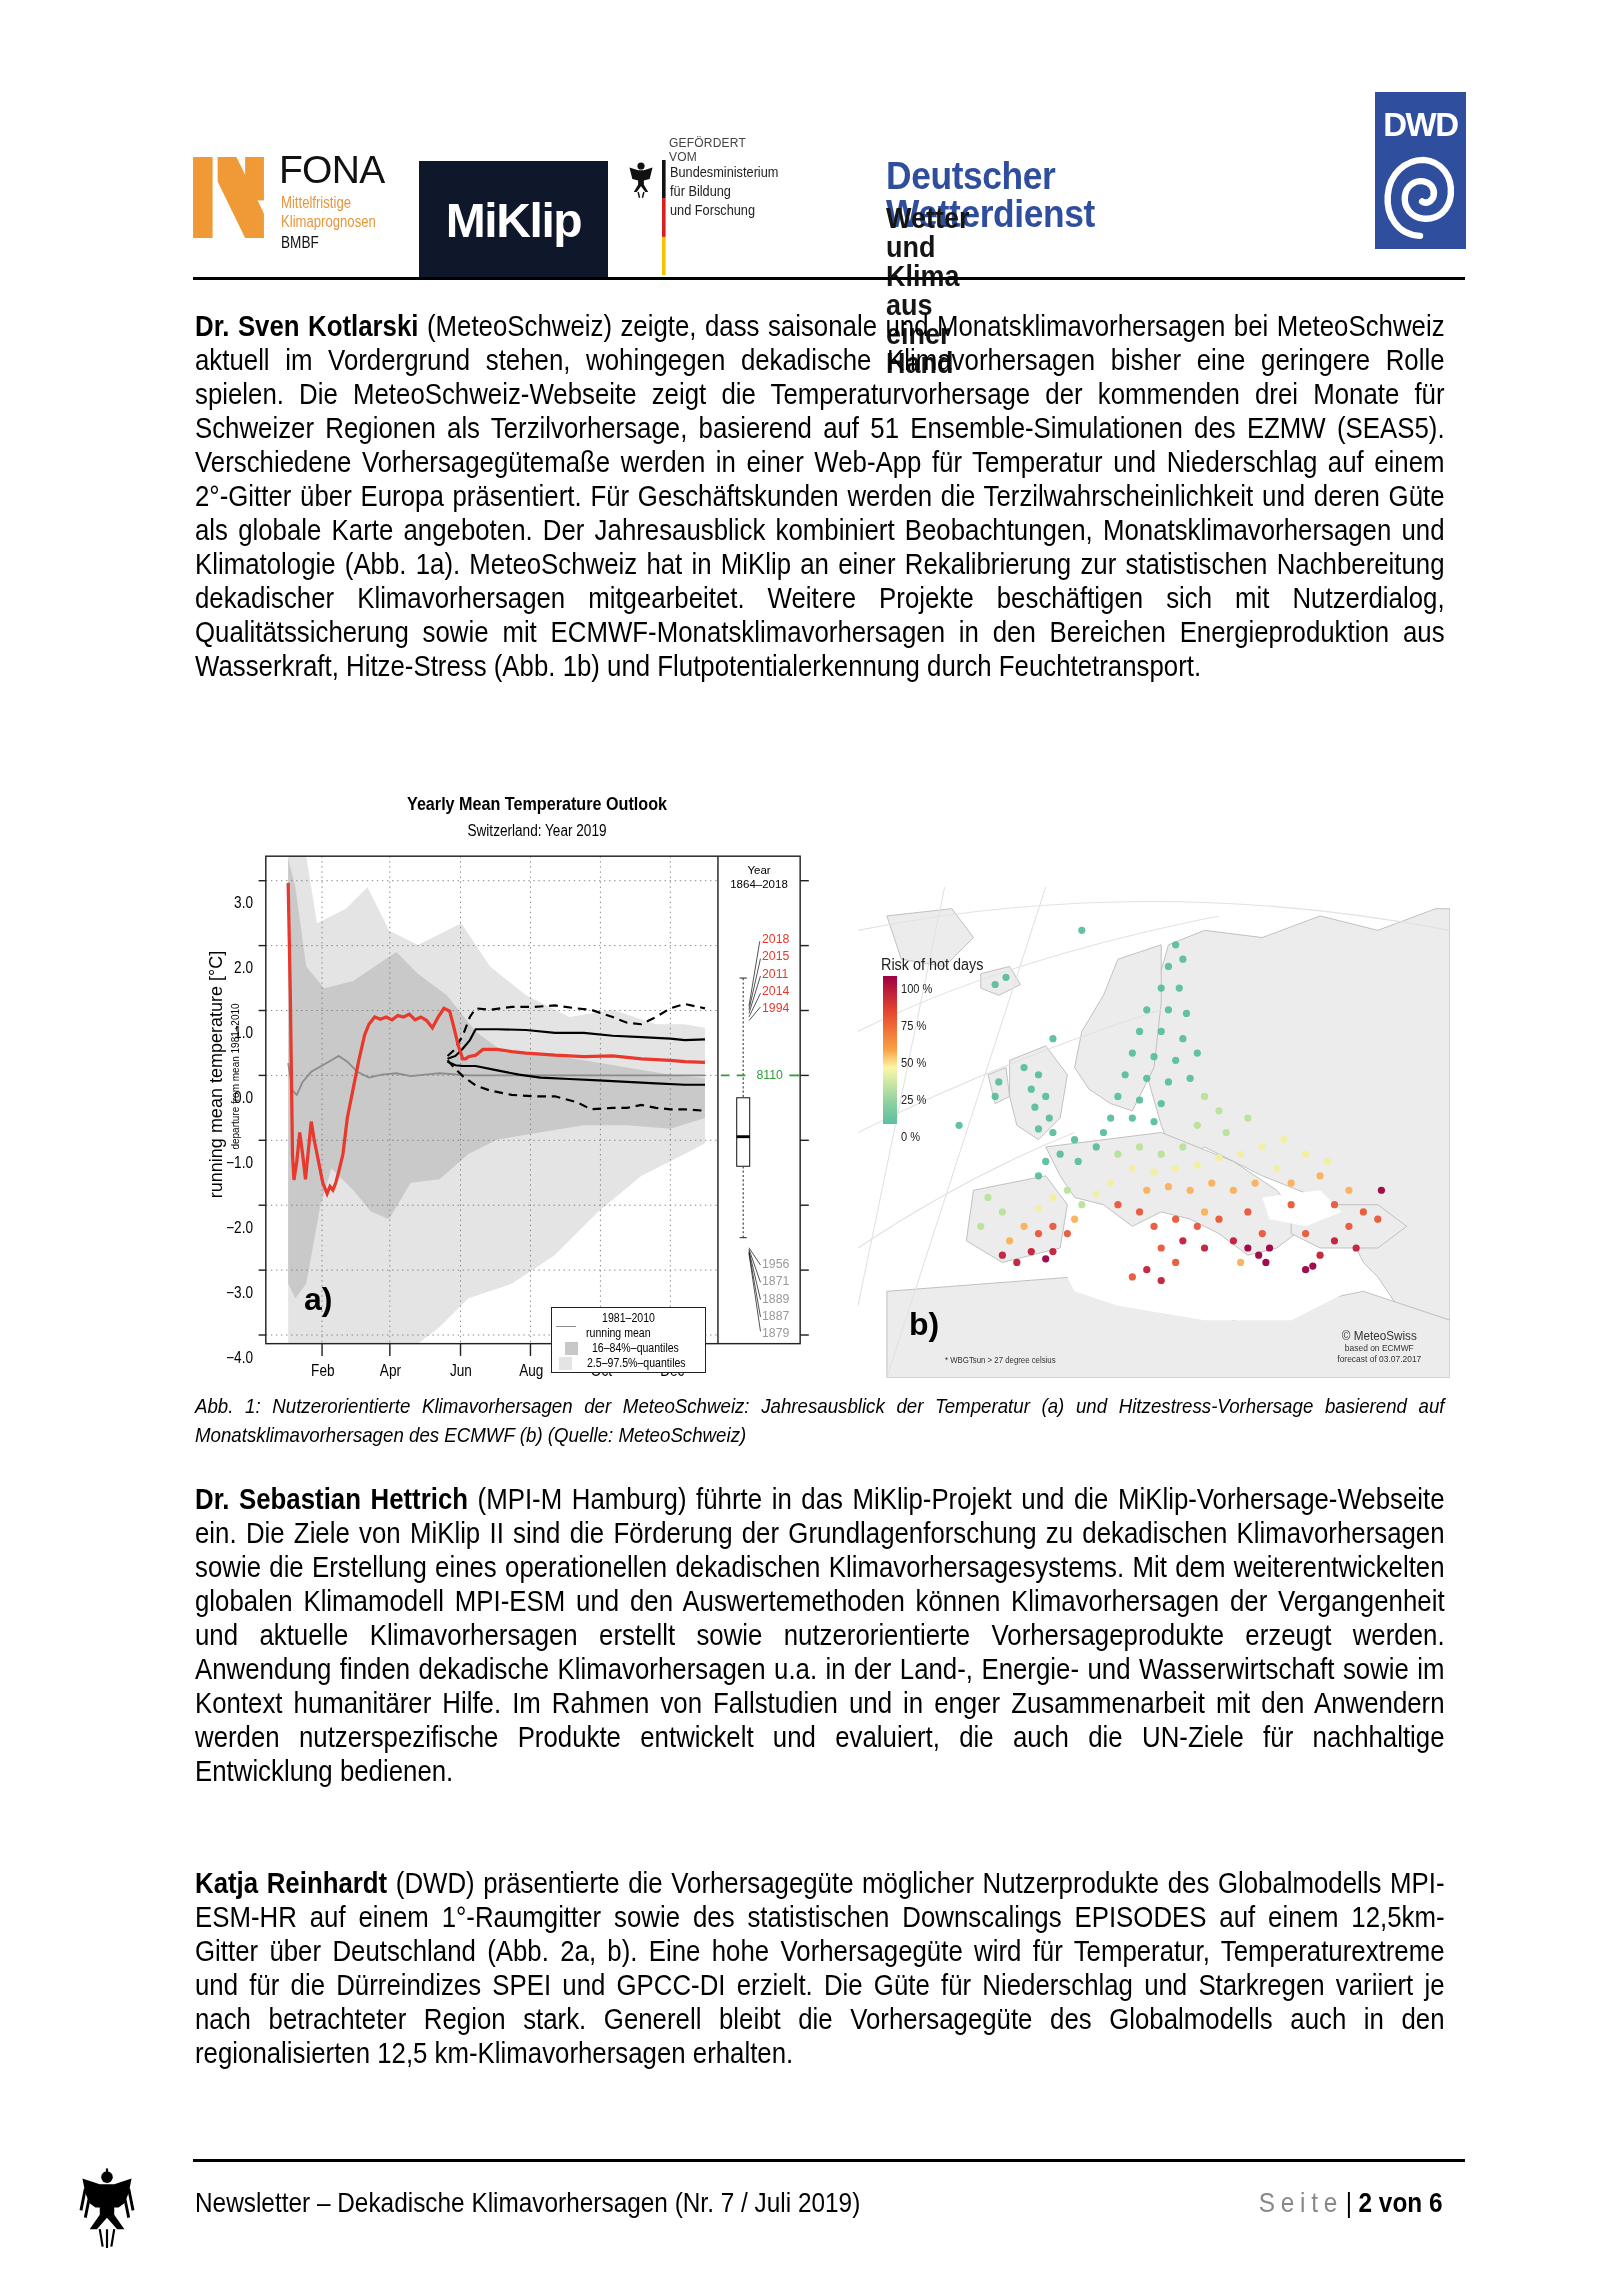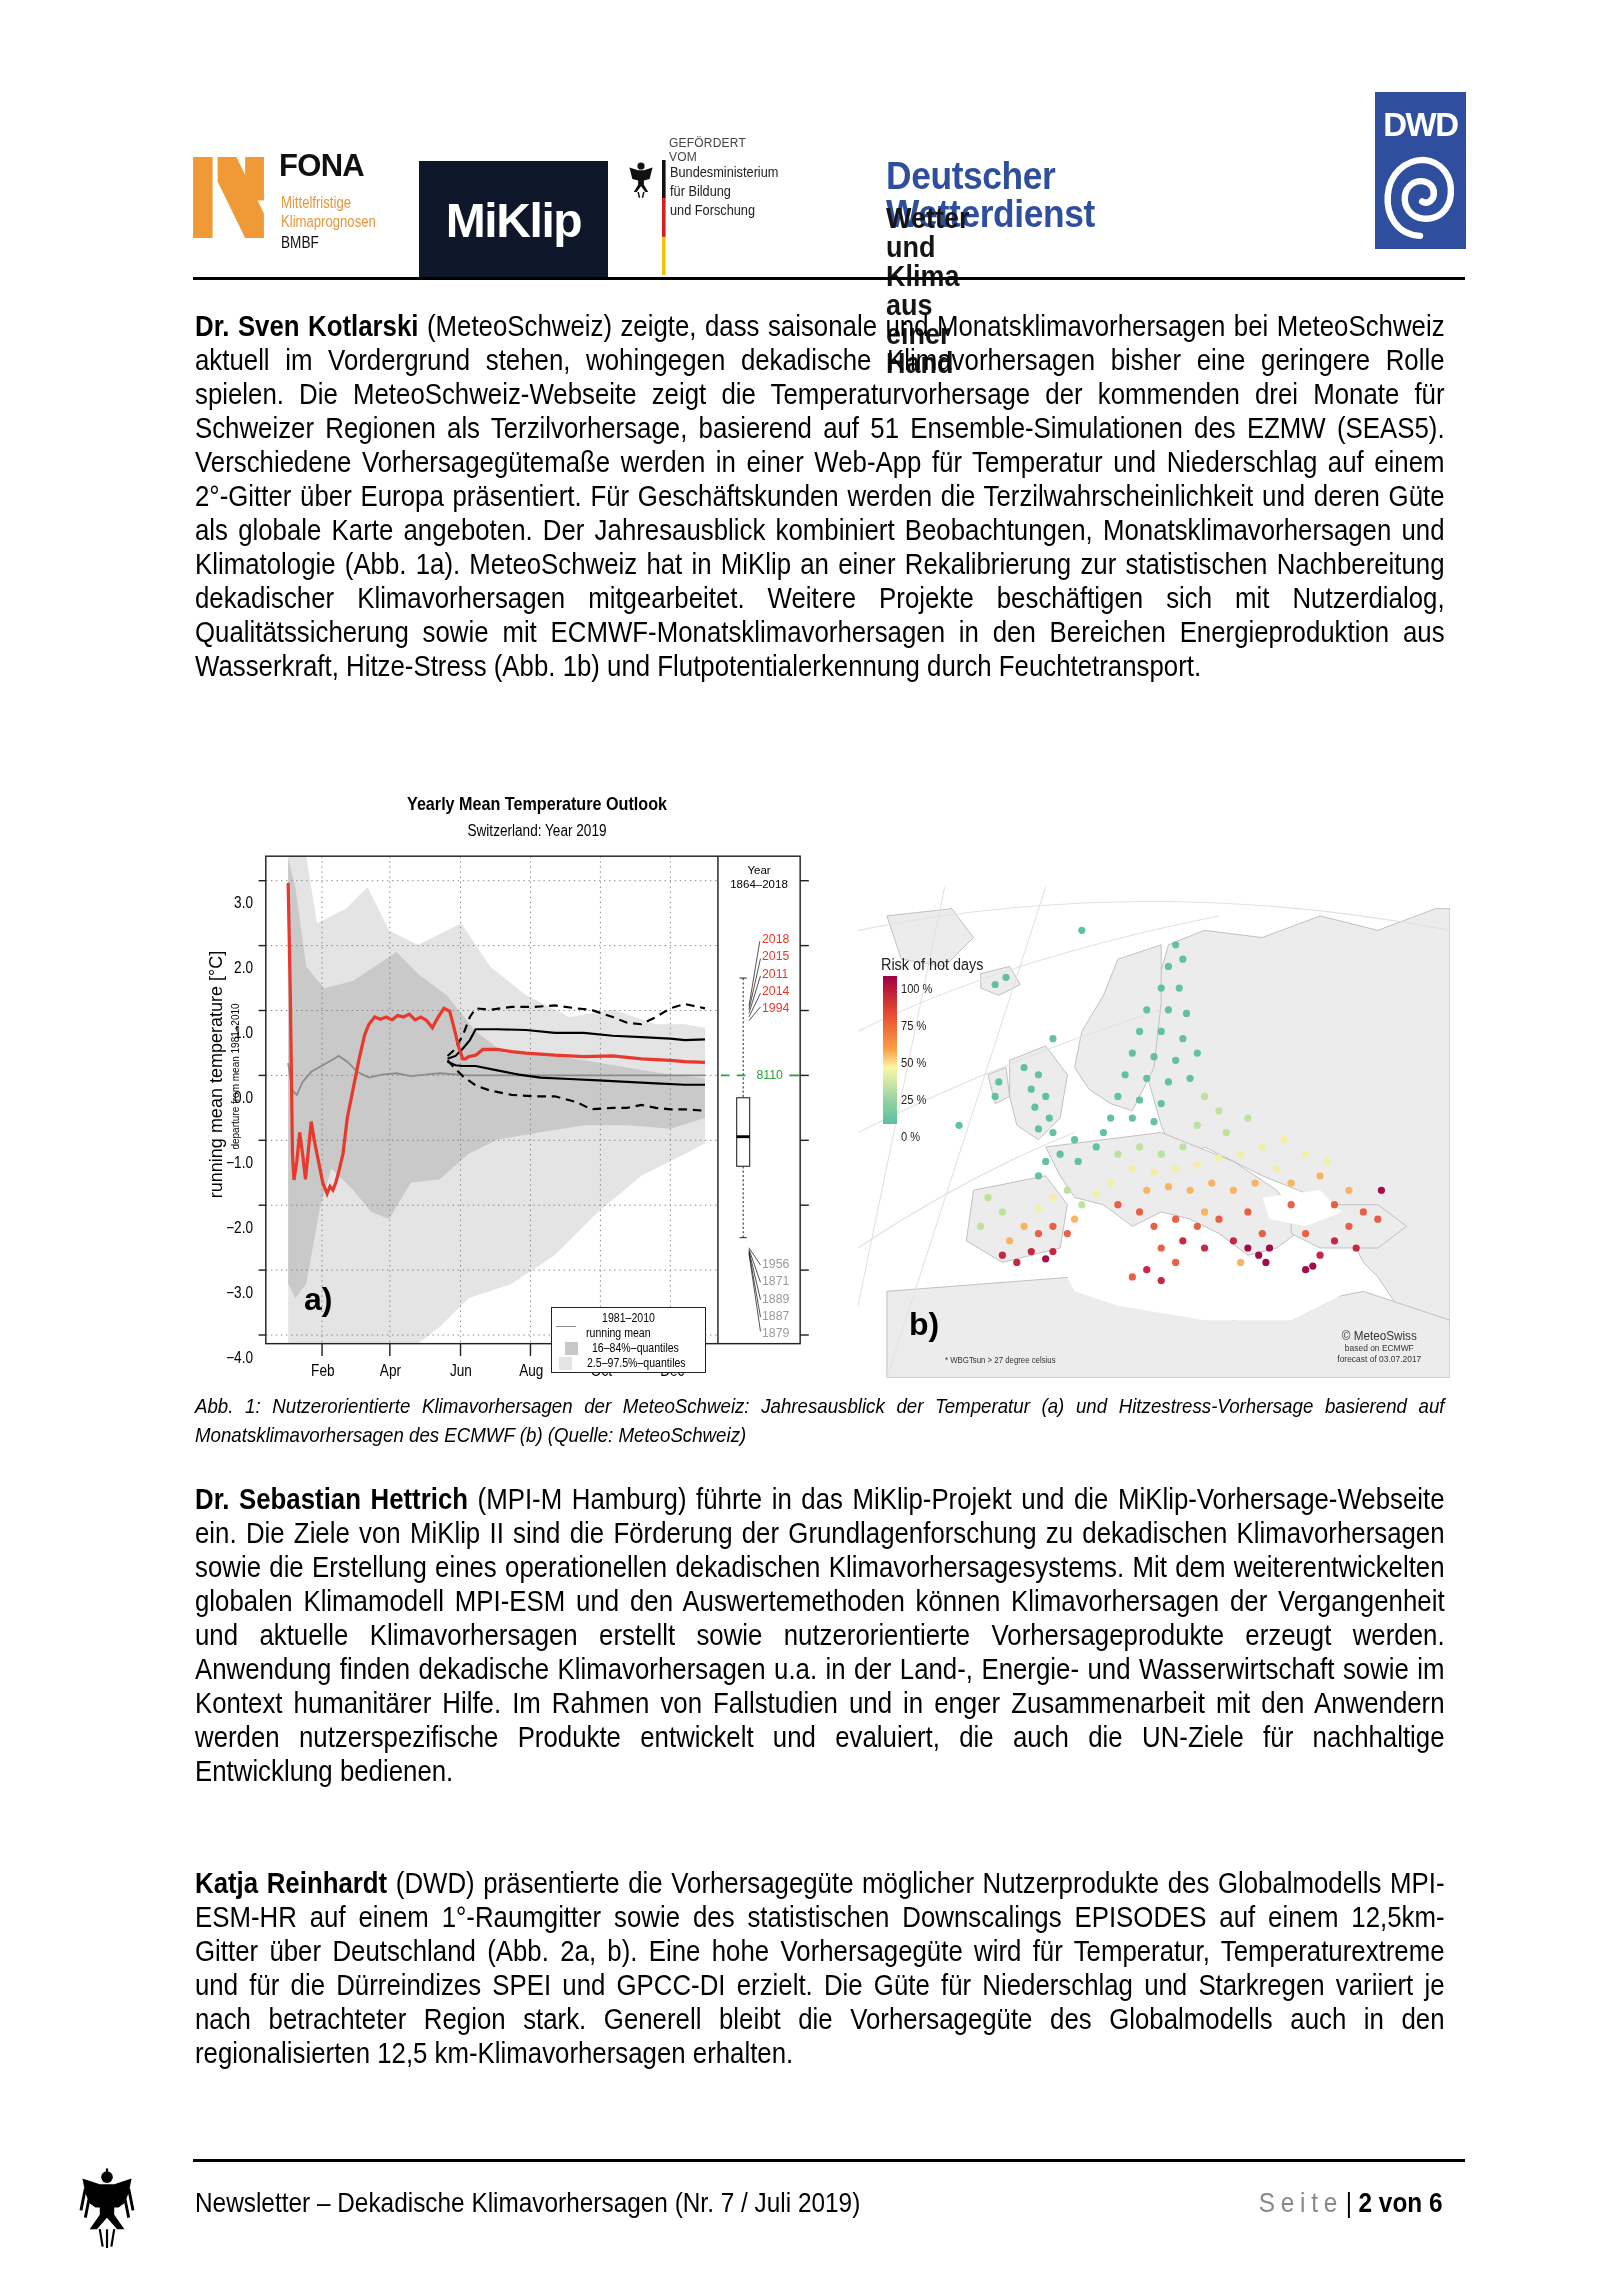--- a/index.html
+++ b/index.html
@@ -1,21 +1,21 @@
 <!DOCTYPE html>
 <html style="font-size:11.5px"><head>
 <meta charset="utf-8">
 <style>
   html, body { margin:0; padding:0; background:#ffffff; }
   body { width:1623px; height:2295px; position:relative; overflow:hidden; font-family:"Liberation Sans", sans-serif; color:#000; }
   .abs { position:absolute; }
 
   
   .fona-mark { left:193px; top:157px; width:71px; height:81px; }
-  .fona-title { left:279px; top:150px; font-size:31px; font-weight:bold; letter-spacing:-0.7px; color:#111; line-height:1; }
+  .fona-title { left:279px; top:150px; font-size:39px; font-weight:normal; letter-spacing:-0.7px; color:#111; line-height:1; }
   .fona-sub { left:281px; top:193px; font-size:16px; color:#e8963a; line-height:19px; transform:scaleX(0.82); transform-origin:left top; }
   .fona-bmbf { left:281px; top:234px; font-size:16px; color:#111; transform:scaleX(0.85); transform-origin:left top; }
   .miklip { left:419px; top:162px; width:189px; height:120px; background:#0f172a; color:#fff; font-weight:bold; font-size:48px; display:flex; align-items:center; justify-content:center; letter-spacing:-1.4px; line-height:1; height:119px; top:161px; }
   .bmbf-pre { left:669px; top:136px; font-size:12px; color:#444; letter-spacing:0.2px; }
   .bmbf-eagle { left:628px; top:160px; width:26px; height:38px; }
   .bmbf-flag { left:662px; top:160px; width:3.6px; height:115px; }
   .bmbf-text { left:670px; top:162px; font-size:15px; color:#222; line-height:19px; transform:scaleX(0.85); transform-origin:left top; }
 
   .dwd-title { left:886px; top:157px; font-size:38px; font-weight:bold; color:#2f4f9e; letter-spacing:-0.4px; line-height:1; transform:scaleX(0.93); transform-origin:left top; }
   .dwd-sub { left:886px; top:204px; font-size:29px; font-weight:bold; color:#151515; line-height:1; transform:scaleX(0.93); transform-origin:left top; }

